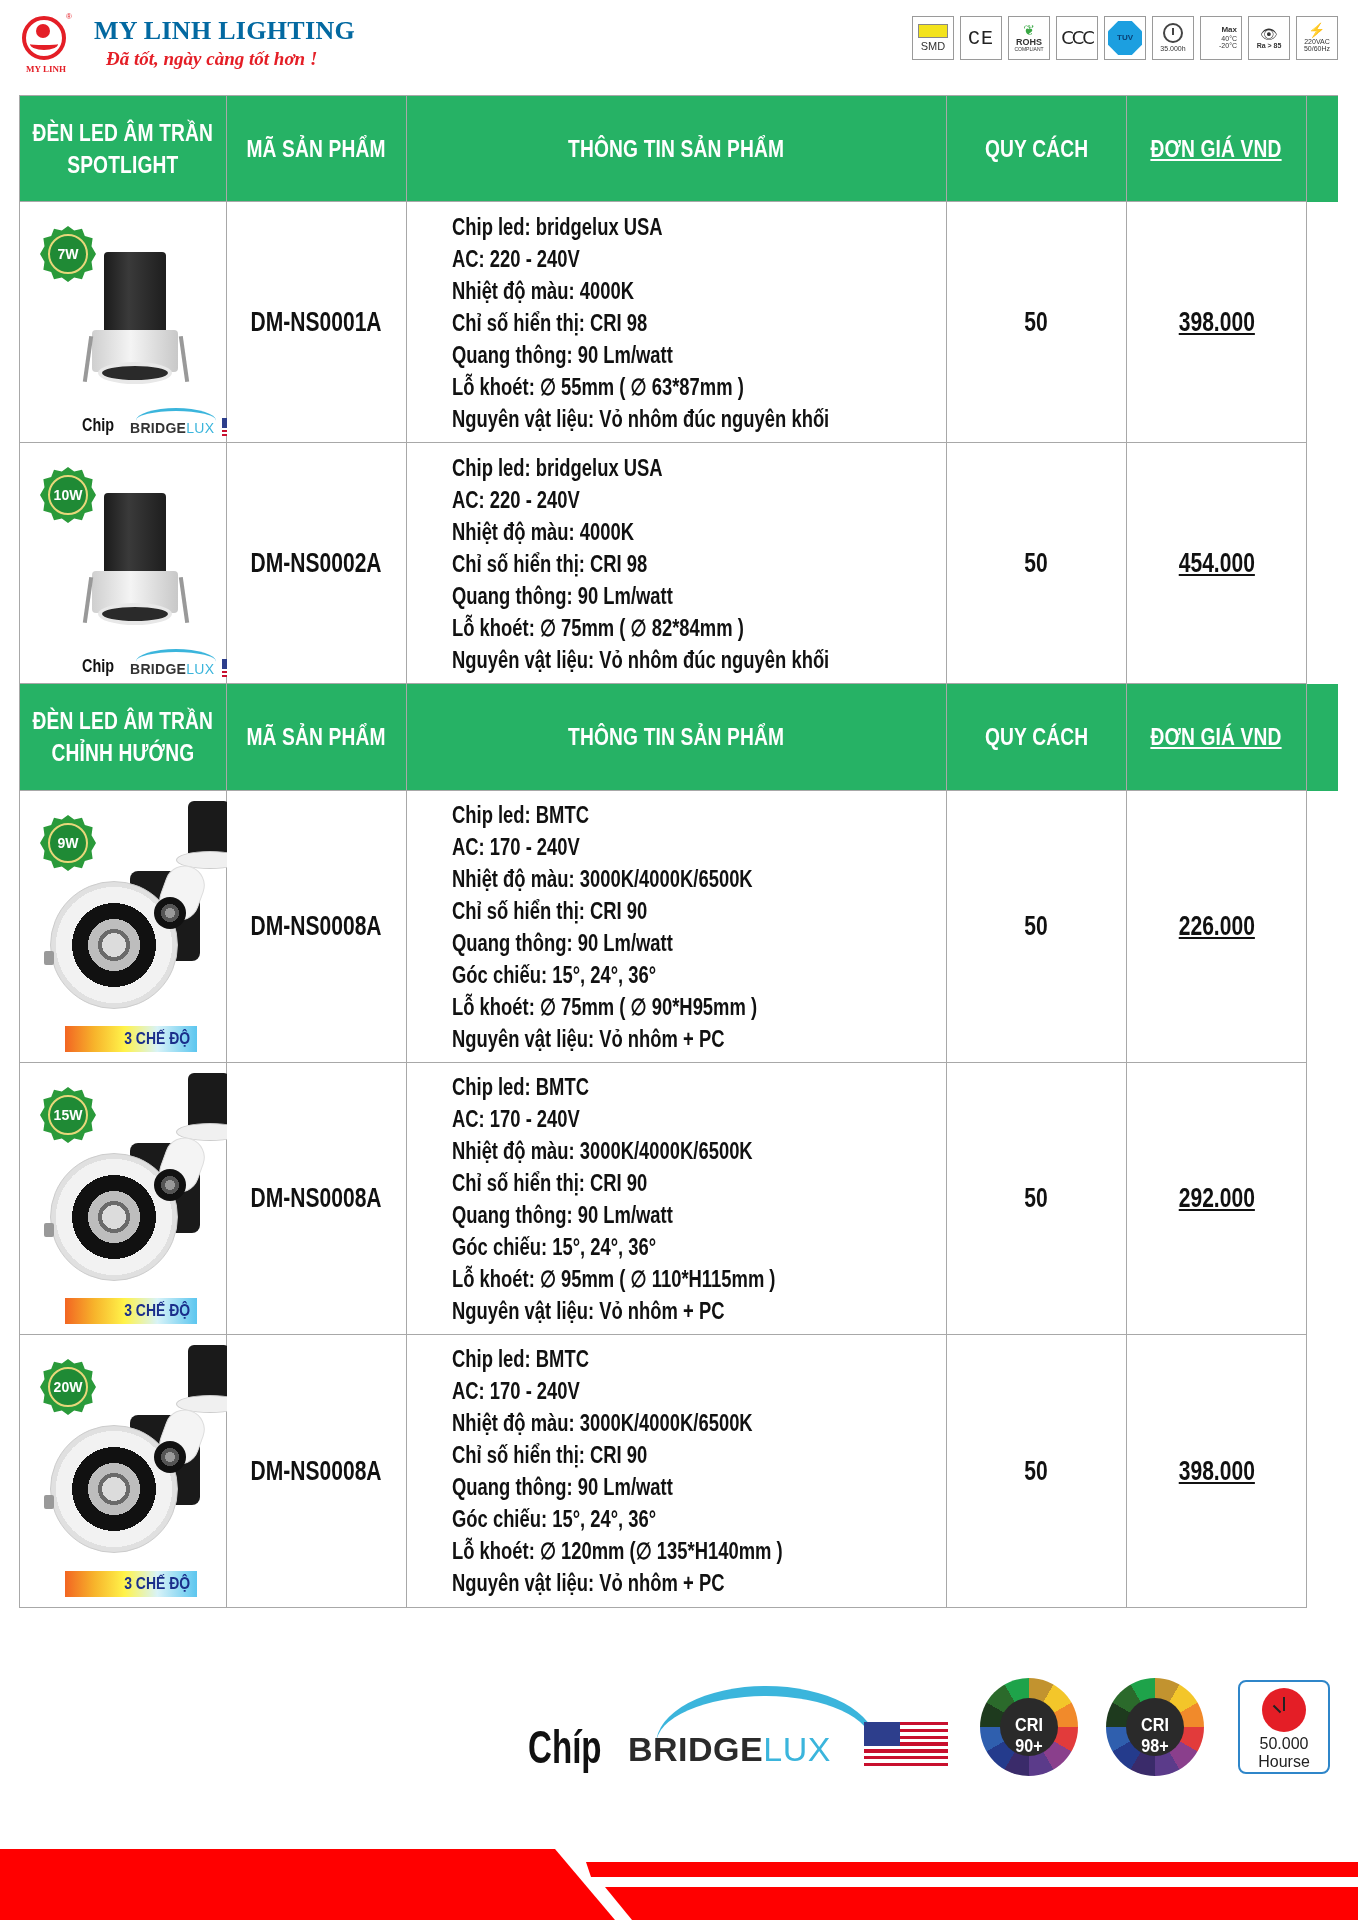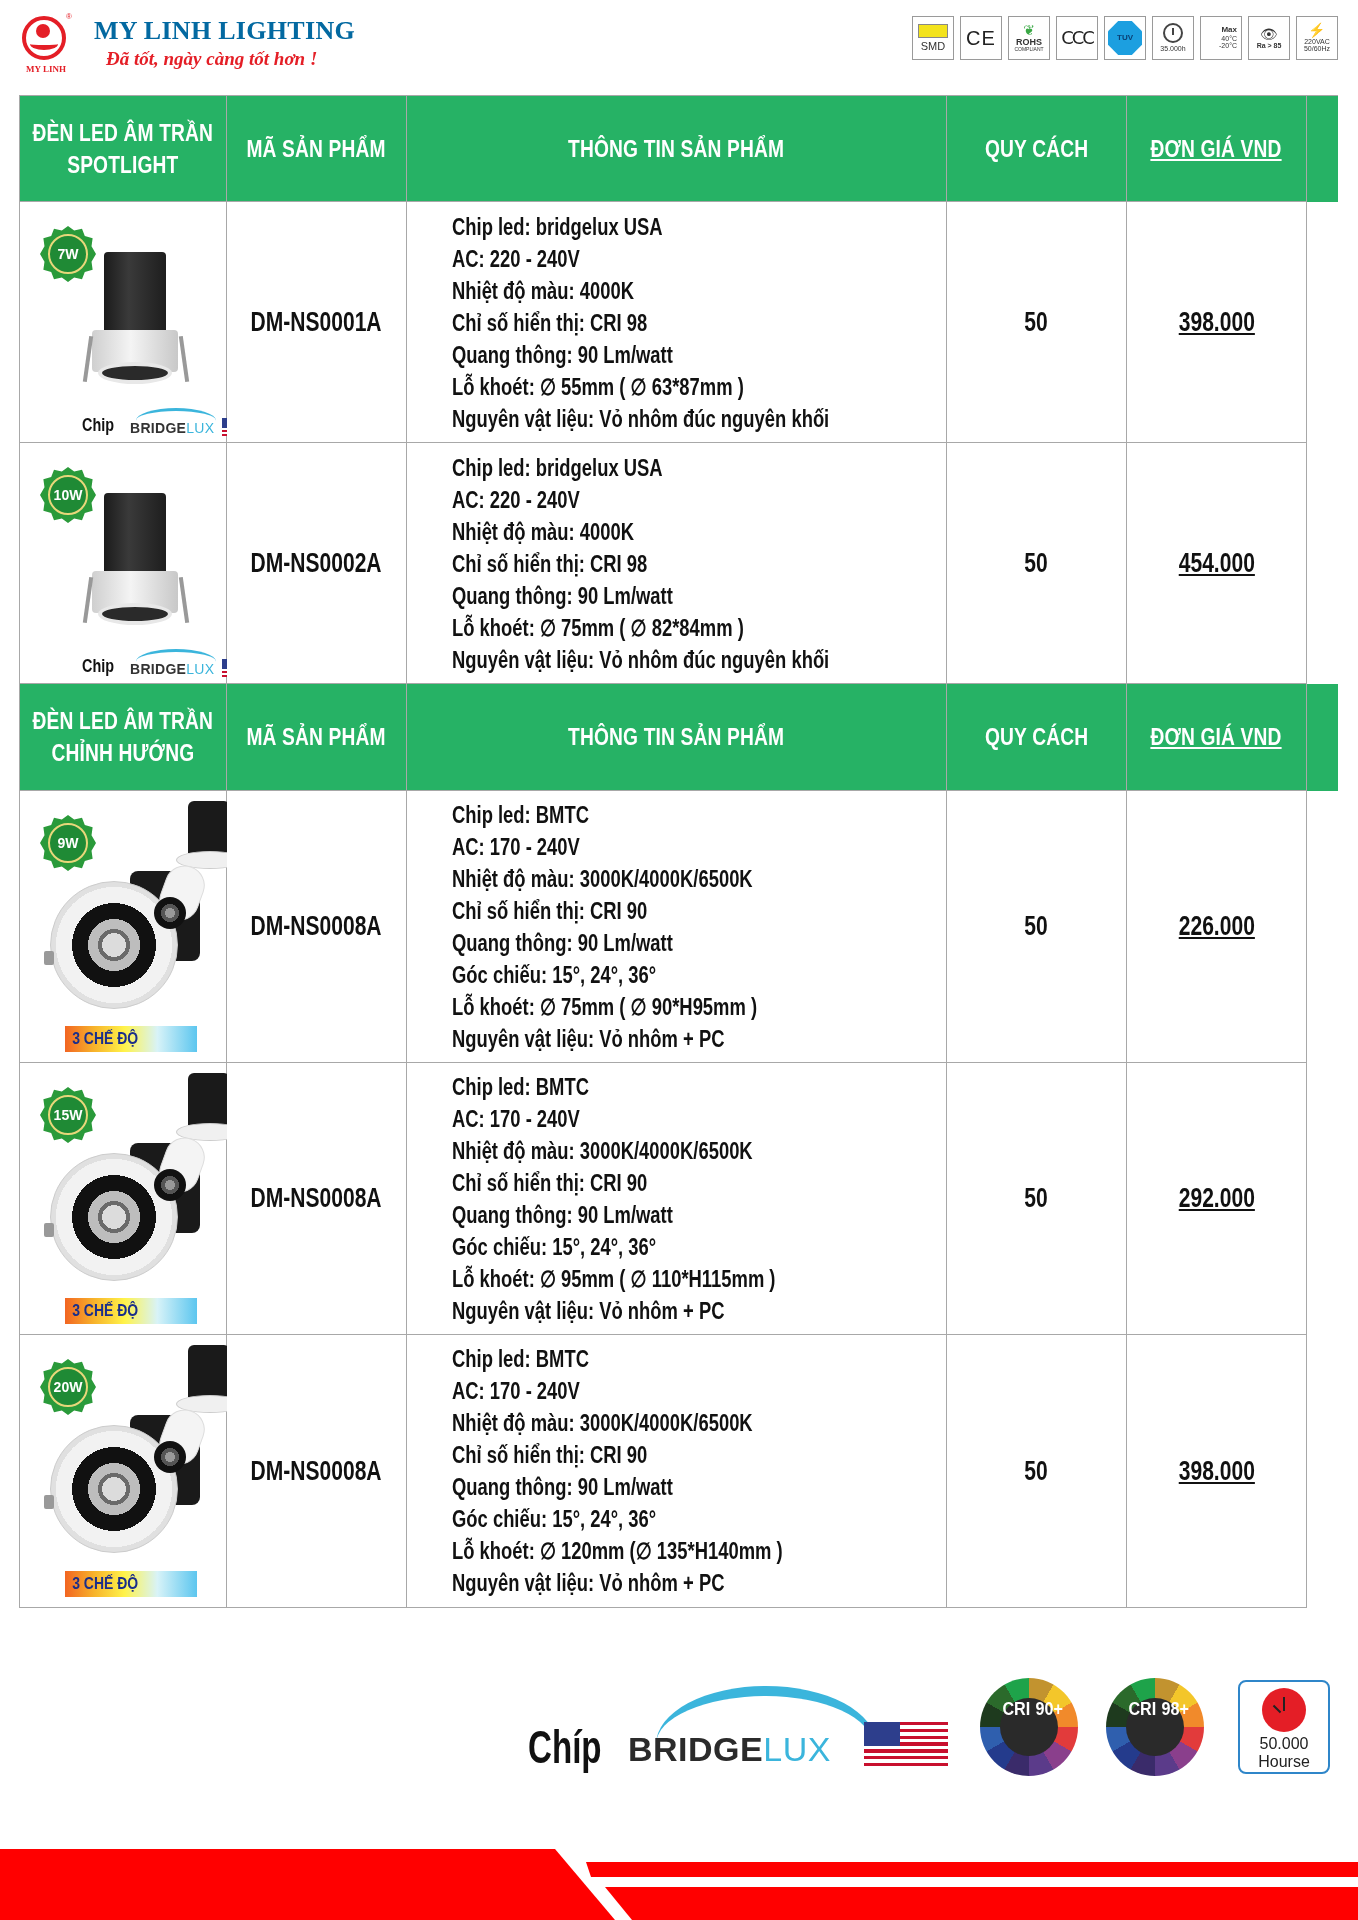--- a/index.html
+++ b/index.html
@@ -13,21 +13,21 @@
   .brand-logo .fig { position: absolute; left: 20px; top: 12px; width: 14px; height: 14px; background: #e41e26; border-radius: 50%; }
   .brand-logo .wing { position: absolute; left: 14px; top: 26px; width: 28px; height: 12px; border-bottom: 5px solid #e41e26; border-radius: 0 0 50% 50%; }
   .brand-logo .reg { position: absolute; left: 50px; top: 0; font-size: 8px; color: #e41e26; }
   .brand-logo .sub { position: absolute; left: 0; top: 52px; width: 60px; text-align: center; font-family: "Liberation Serif", serif; font-weight: bold; font-size: 9px; color: #e41e26; }
   .brand-name { position: absolute; left: 80px; top: 8px; font-family: "Liberation Serif", serif; font-weight: bold; font-size: 26px; color: #0369a1; letter-spacing: 0.3px; white-space: nowrap; }
   .brand-slogan { position: absolute; left: 92px; top: 40px; font-family: "Liberation Serif", serif; font-style: italic; font-weight: bold; font-size: 19px; color: #e41e26; white-space: nowrap; }
 
   .certs { position: absolute; left: 912px; top: 16px; height: 44px; display: flex; gap: 6px; }
   .cert { width: 42px; height: 44px; border: 1px solid #9a9a9a; background: #fff; position: relative; display: flex; flex-direction: column; align-items: center; justify-content: center; font-size: 8px; color: #333; line-height: 1.05; text-align: center; }
   .cert .smd-box { width: 30px; height: 14px; background: #f3e31d; border: 1px solid #888; margin-bottom: 3px; }
-  .cert .ce { font-size: 20px; font-family: Liberation Sans, sans-serif; letter-spacing: 1px; color: #222; }
+  .cert .ce { font-size: 20px; font-family: Liberation Mono, monospace; letter-spacing: 1px; color: #222; }
   .cert .ccc { font-size: 18px; font-family: "DejaVu Sans", sans-serif; color: #222; letter-spacing: -2px; }
   .cert .leaf { color: #3aa845; font-size: 14px; }
   .cert .tuv { width: 34px; height: 34px; background: #1c9fe0; clip-path: polygon(30% 0,70% 0,100% 30%,100% 70%,70% 100%,30% 100%,0 70%,0 30%); display:flex; align-items:center; justify-content:center; font-size: 8px; color:#0a3f73; font-weight: bold; }
   .cert .clock { width: 20px; height: 20px; border: 2px solid #444; border-radius: 50%; margin-bottom: 2px; position: relative; }
   .cert .clock::after { content: ""; position: absolute; left: 7px; top: 3px; width: 2px; height: 7px; background: #444; }
   .cert .eye { font-size: 14px; }
 
   
   .table { position: absolute; left: 19px; top: 95px; width: 1319px; }
   .row { position: absolute; left: 0; width: 1319px; display: flex; }
@@ -69,33 +69,33 @@
 
   .gimbal { position: absolute; left: 30px; top: 10px; width: 200px; height: 230px; }
   .gimbal .big { position: absolute; left: 0; top: 80px; width: 128px; height: 128px; border-radius: 50%; background: radial-gradient(circle at 50% 50%,#dcdcdc 0 12px,#6a6a6a 12px 16px,#bdbdbd 16px 26px,#111 26px 42px,#f2f2f2 42px 58px,#e0e0e0 58px 64px); border: 1px solid #ccc; }
   .gimbal .big-can { position: absolute; left: 80px; top: 70px; width: 70px; height: 90px; background: #1a1a1a; border-radius: 8px; }
   .gimbal .small-can { position: absolute; left: 138px; top: 0; width: 42px; height: 52px; background: #1a1a1a; border-radius: 6px 6px 0 0; }
   .gimbal .small-ring { position: absolute; left: 126px; top: 50px; width: 68px; height: 18px; background: #f0f0f0; border-radius: 50%; border: 1px solid #ccc; }
   .gimbal .small-head { position: absolute; left: 112px; top: 64px; width: 40px; height: 56px; background: #f4f4f4; border-radius: 20px; transform: rotate(20deg); border: 1px solid #ddd; }
   .gimbal .small-lens { position: absolute; left: 104px; top: 96px; width: 32px; height: 32px; border-radius: 50%; background: radial-gradient(circle,#999 0 5px,#555 5px 9px,#111 9px 16px); }
   .gimbal .side-knob { position: absolute; left: -6px; top: 150px; width: 10px; height: 14px; background: #999; border-radius: 2px; }
 
-  .mode-bar { position: absolute; left: 45px; bottom: 10px; width: 132px; height: 26px; background: linear-gradient(90deg,#f26522,#f7b32b 22%,#fff34a 45%,#d8f3f8 70%,#5cc6ef); display: flex; align-items: center; justify-content: flex-start; }
+  .mode-bar { position: absolute; left: 45px; bottom: 10px; width: 132px; height: 26px; background: linear-gradient(90deg,#f26522,#f7b32b 22%,#fff34a 45%,#d8f3f8 70%,#5cc6ef); display: flex; align-items: center; justify-content: flex-end; }
   .mode-bar span { font-weight: bold; font-size: 17px; color: #1a2e8a; transform: scaleX(0.82); display: inline-block; white-space: nowrap; }
 
   
   .features { position: absolute; top: 1672px; left: 528px; height: 110px; width: 820px; }
   .f-chip { position: absolute; left: 0; top: 48px; font-weight: bold; font-size: 46px; transform: scaleX(0.72); transform-origin: left; color: #111; }
   .f-bridge { position: absolute; left: 100px; top: 58px; font-weight: bold; font-size: 34px; color: #2b2b2b; letter-spacing: 0.5px; }
   .f-bridge .lux { color: #3bb5dc; font-weight: normal; }
   .f-arc { position: absolute; left: 128px; top: 14px; width: 220px; height: 70px; border-top: 10px solid #3bb5dc; border-right: 4px solid #3bb5dc; border-radius: 60% 60% 0 0 / 100% 100% 0 0; }
   .f-flag { position: absolute; left: 336px; top: 50px; width: 84px; height: 44px; background: repeating-linear-gradient(180deg,#c8102e 0 3.4px,#fff 3.4px 6.8px); }
   .f-flag::before { content: ""; position: absolute; left: 0; top: 0; width: 36px; height: 24px; background: #2d3e8c; }
   .f-cri { position: absolute; top: 6px; width: 98px; height: 98px; border-radius: 50%; background: conic-gradient(#c2932f 0 30deg,#f3c62a 30deg 60deg,#f18a2b 60deg 90deg,#e23b3b 90deg 120deg,#8a3f8c 120deg 150deg,#5b3b8a 150deg 180deg,#3a2b6a 180deg 210deg,#243b8c 210deg 240deg,#2f5fae 240deg 270deg,#1e3a1e 270deg 300deg,#2b6a2b 300deg 330deg,#1ea34a 330deg 360deg); display: flex; align-items: center; justify-content: center; }
-  .f-cri-inner { width: 58px; height: 58px; border-radius: 50%; background: #2a2a2a; color: #fff; font-weight: bold; font-size: 19px; line-height: 21px; text-align: center; display: flex; flex-direction: row; justify-content: space-between; }
+  .f-cri-inner { width: 58px; height: 58px; border-radius: 50%; background: #2a2a2a; color: #fff; font-weight: bold; font-size: 19px; line-height: 21px; text-align: center; display: flex; flex-direction: column; justify-content: flex-end; }
   .f-cri-inner span { display: block; transform: scaleX(0.85); }
   .f-hours { position: absolute; left: 710px; top: 8px; width: 92px; height: 94px; border: 2px solid #2f86c9; border-radius: 8px; display: flex; flex-direction: column; align-items: center; padding-top: 6px; }
   .f-hours .clock { width: 44px; height: 44px; border-radius: 50%; background: #e41e26; position: relative; }
   .f-hours .clock::before { content: ""; position: absolute; left: 21px; top: 9px; width: 2px; height: 14px; background: #222; }
   .f-hours .clock::after { content: ""; position: absolute; left: 14px; top: 16px; width: 2px; height: 10px; background: #222; transform: rotate(-45deg); }
   .f-hours .txt { font-size: 16px; line-height: 18px; color: #222; text-align: center; margin-top: 3px; }
 
   
   .band-left { position: absolute; left: 0; top: 1849px; width: 620px; height: 71px; background: #ff0000; clip-path: polygon(0 0, 555px 0, 615px 71px, 0 71px); }
   .band-stripe1 { position: absolute; left: 586px; top: 1862px; width: 772px; height: 15px; background: #ff0000; clip-path: polygon(0 0, 100% 0, 100% 100%, 5px 100%); }

